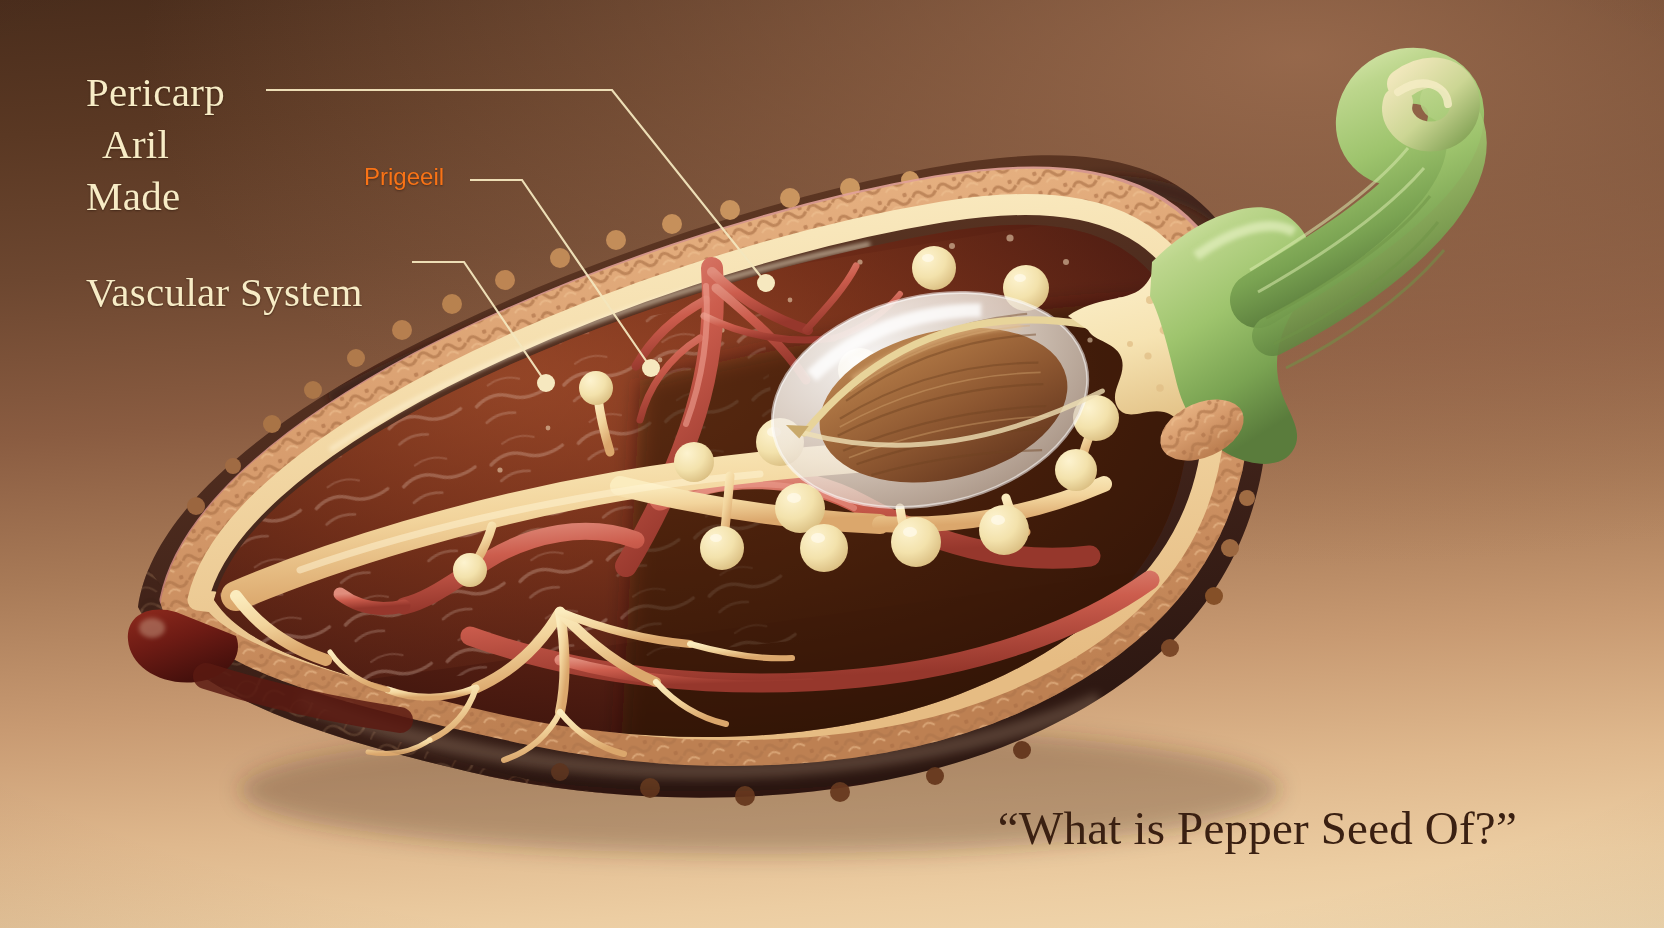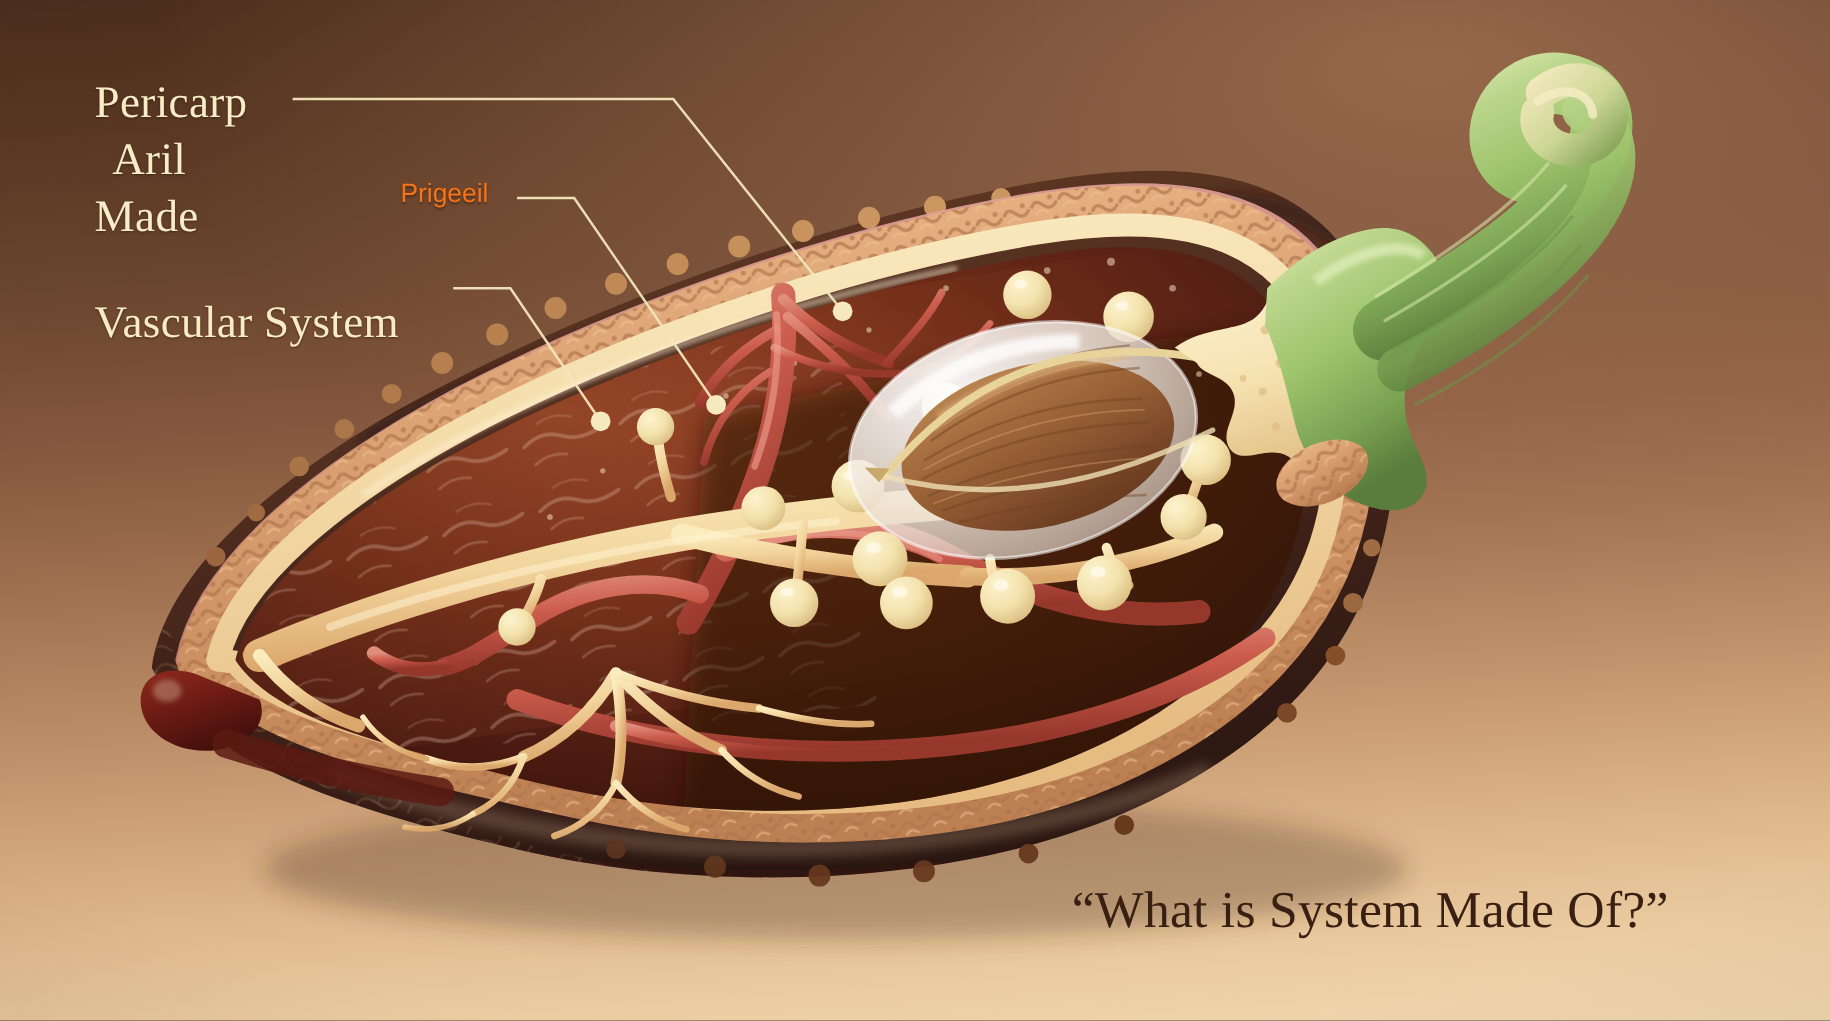--- a/index.html
+++ b/index.html
@@ -572,15 +572,15 @@
 
   <div class="vignette"></div>
 
   <div class="label-serif" style="left:86px; top:72px;text-align:right;">Pericarp</div>
   <div class="label-serif" style="left:102px; top:124px;">Aril</div>
   <div class="label-serif" style="left:86px; top:176px;">Made</div>
   <div class="label-serif" style="left:86px; top:236px;margin-top:36px;">Vascular System</div>
 
   <div class="label-sans" style="left:364px; top:165px;">Prigeeil</div>
 
-  <div id="caption">“What is System Made Of?”</div>
+  <div id="caption">“What is Pepper Seed Of?”</div>
 
 </div>
 
 </body></html>

